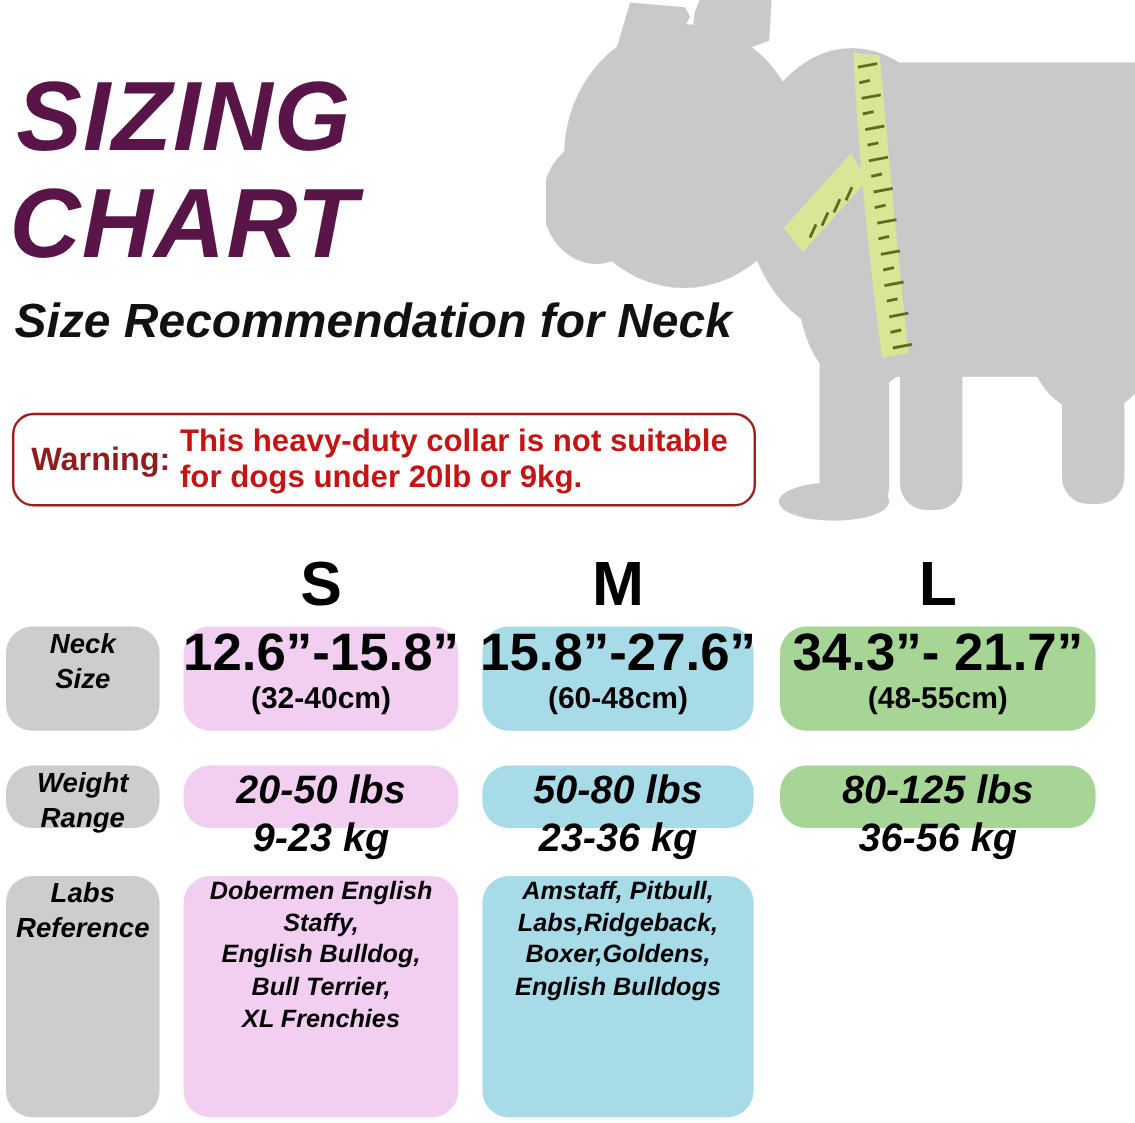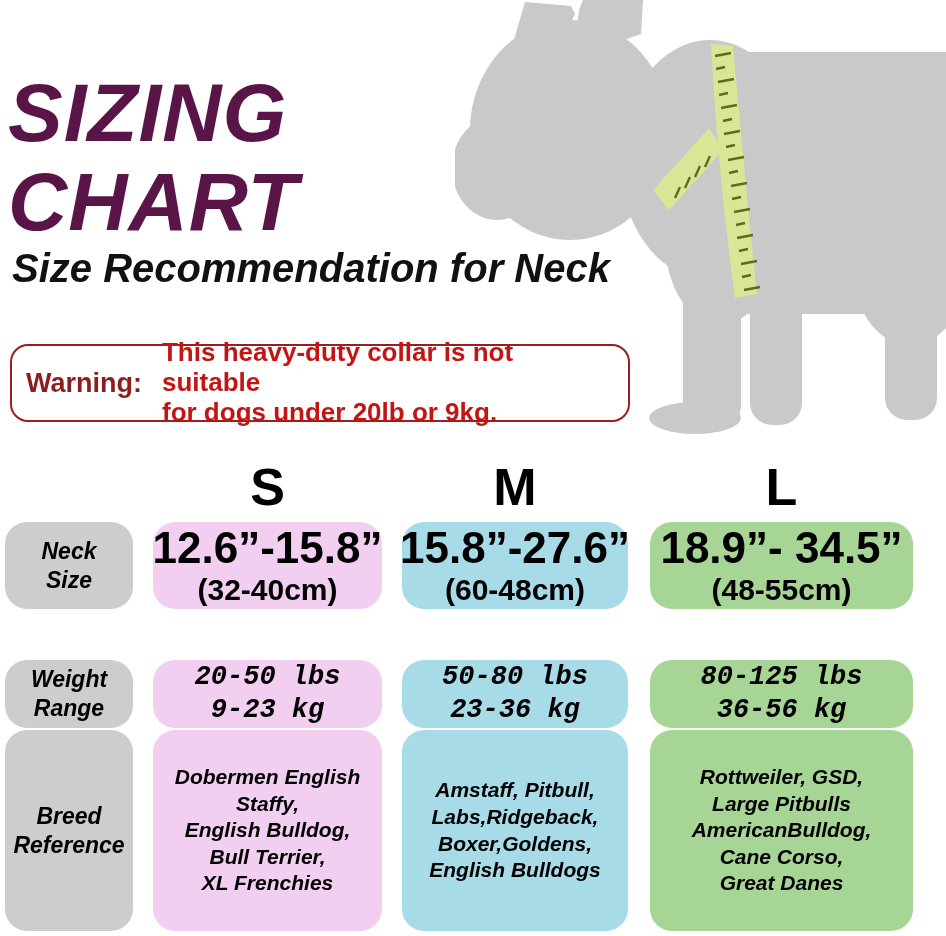--- a/index.html
+++ b/index.html
@@ -17,67 +17,67 @@
     --header-text:#000000;
   }
   *{margin:0;padding:0;box-sizing:border-box}
   html,body{background:#ffffff}
   .page{
     position:relative;width:946px;height:936px;background:#ffffff;overflow:hidden;
     font-family:"Liberation Sans", sans-serif;color:#000;
   }
   .dog-svg{position:absolute;left:455px;top:0;width:491px;height:465px}
   .title{
-    position:absolute;left:8px;top:68px;font-size:82px;font-weight:bold;font-style:italic;
-    line-height:1.09;letter-spacing:1px;color:var(--title-color);white-space:pre-line;
+    position:absolute;left:8px;top:53px;font-size:82px;font-weight:bold;font-style:italic;
+    line-height:1.09;letter-spacing:1px;color:var(--title-color);white-space:pre-line;text-align:center;
   }
   .subtitle{
     position:absolute;left:12px;top:246px;font-size:40px;font-weight:bold;font-style:italic;color:#111;
   }
   .note{
     position:absolute;left:8px;top:299px;font-size:28px;font-style:italic;color:#1a1a1a;
   }
   .warning{
     position:absolute;left:10px;top:344px;width:620px;height:78px;
     border:2px solid var(--warning-border);border-radius:18px;
     display:flex;align-items:center;padding:0 14px;background:#fff;
   }
   .warning-label{
     font-size:27px;font-weight:bold;color:var(--warning-label);flex:0 0 auto;
   }
   .warning-message{
-    font-size:26px;font-weight:bold;color:var(--warning-text);margin-left:20px;
+    font-size:26px;font-weight:bold;color:var(--warning-text);margin-left:8px;
     line-height:1.15;white-space:pre-line;
   }
   .hdr{
     position:absolute;top:458px;height:58px;display:flex;align-items:center;justify-content:center;
     font-size:52px;font-weight:bold;color:var(--header-text);
   }
   .cell{
     position:absolute;border-radius:22px;display:flex;flex-direction:column;
-    align-items:center;justify-content:center;text-align:center;
+    align-items:center;text-align:center;
   }
   .col-label{left:5px;width:128px}
   .col-s{left:153px;width:229px}
   .col-m{left:402px;width:226px}
   .col-l{left:650px;width:263px}
   .row-neck{top:522px;height:87px}
-  .row-weight{top:660px;height:68px}
+  .row-weight{top:638px;height:52px}
   .row-breed{top:730px;height:201px}
   .bg-label{background:var(--label-gray)}
   .bg-s{background:var(--size-s)}
   .bg-m{background:var(--size-m)}
   .bg-l{background:var(--size-l)}
   .label-text{
     font-size:23px;font-weight:bold;font-style:italic;line-height:1.25;white-space:pre-line;
   }
   .neck-main{font-size:44px;font-weight:bold;line-height:1.0}
-  .neck-sub{font-size:30px;font-weight:bold;line-height:1.1;margin-top:3px}
+  .neck-sub{font-size:25px;font-weight:bold;line-height:1.1;margin-top:3px}
   .weight-text{
-    font-size:27px;font-weight:bold;font-style:italic;line-height:1.22;white-space:pre-line;font-family:Liberation Mono, monospace;
+    font-size:33px;font-weight:bold;font-style:italic;line-height:1.22;white-space:pre-line;
   }
   .breed-text{
     font-size:21px;font-weight:bold;font-style:italic;line-height:1.27;white-space:pre-line;
   }
   .dog-fill{fill:var(--dog-gray)}
   .tape-fill{fill:var(--tape-green)}
   .tape-ticks{stroke:var(--tape-tick);stroke-width:2.4;fill:none}
 </style>
 </head>
 <body>
@@ -127,21 +127,21 @@
   </div>
   <div class="cell col-s row-neck bg-s">
     <span class="neck-main">12.6”-15.8”</span>
     <span class="neck-sub">(32-40cm)</span>
   </div>
   <div class="cell col-m row-neck bg-m">
     <span class="neck-main">15.8”-27.6”</span>
     <span class="neck-sub">(60-48cm)</span>
   </div>
   <div class="cell col-l row-neck bg-l">
-    <span class="neck-main">18.9”- 34.5”</span>
+    <span class="neck-main">34.3”- 21.7”</span>
     <span class="neck-sub">(48-55cm)</span>
   </div>
 
   <div class="cell col-label row-weight bg-label">
     <span class="label-text">Weight
 Range</span>
   </div>
   <div class="cell col-s row-weight bg-s">
     <span class="weight-text">20-50 lbs
 9-23 kg</span>
@@ -149,37 +149,30 @@
   <div class="cell col-m row-weight bg-m">
     <span class="weight-text">50-80 lbs
 23-36 kg</span>
   </div>
   <div class="cell col-l row-weight bg-l">
     <span class="weight-text">80-125 lbs
 36-56 kg</span>
   </div>
 
   <div class="cell col-label row-breed bg-label">
-    <span class="label-text">Breed
+    <span class="label-text">Labs
 Reference</span>
   </div>
   <div class="cell col-m row-breed bg-m">
     <span class="breed-text">Amstaff, Pitbull,
 Labs,Ridgeback,
 Boxer,Goldens,
 English Bulldogs</span>
   </div>
   <div class="cell col-s row-breed bg-s">
     <span class="breed-text">Dobermen English
 Staffy,
 English Bulldog,
 Bull Terrier,
 XL Frenchies</span>
   </div>
-  <div class="cell col-l row-breed bg-l">
-    <span class="breed-text">Rottweiler, GSD,
-Large Pitbulls
-AmericanBulldog,
-Cane Corso,
-Great Danes</span>
-  </div>
 
 </div>
 
 </body></html>

